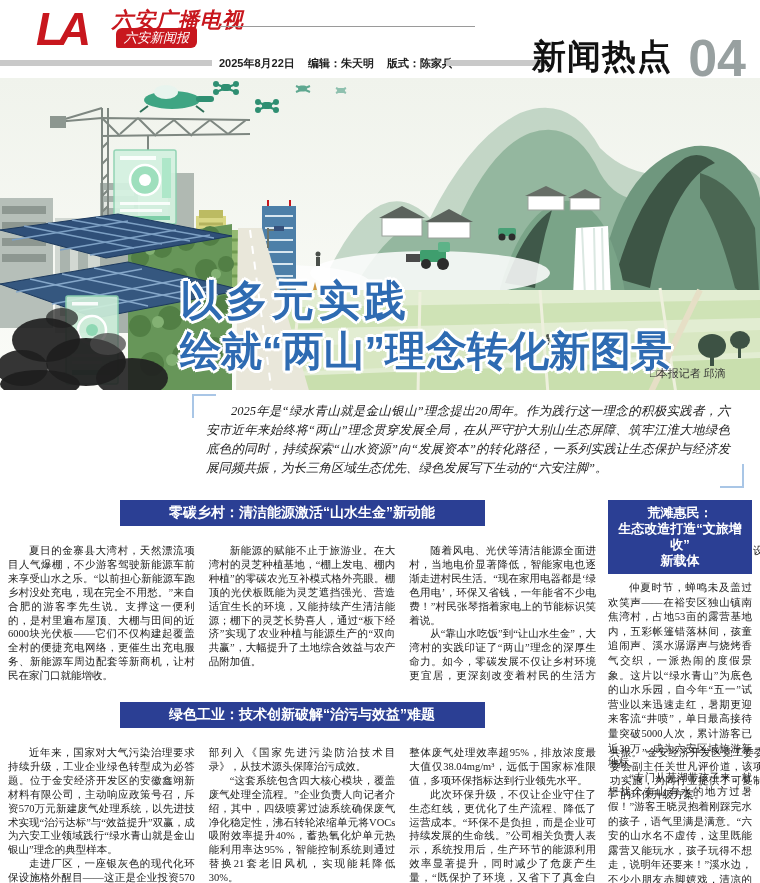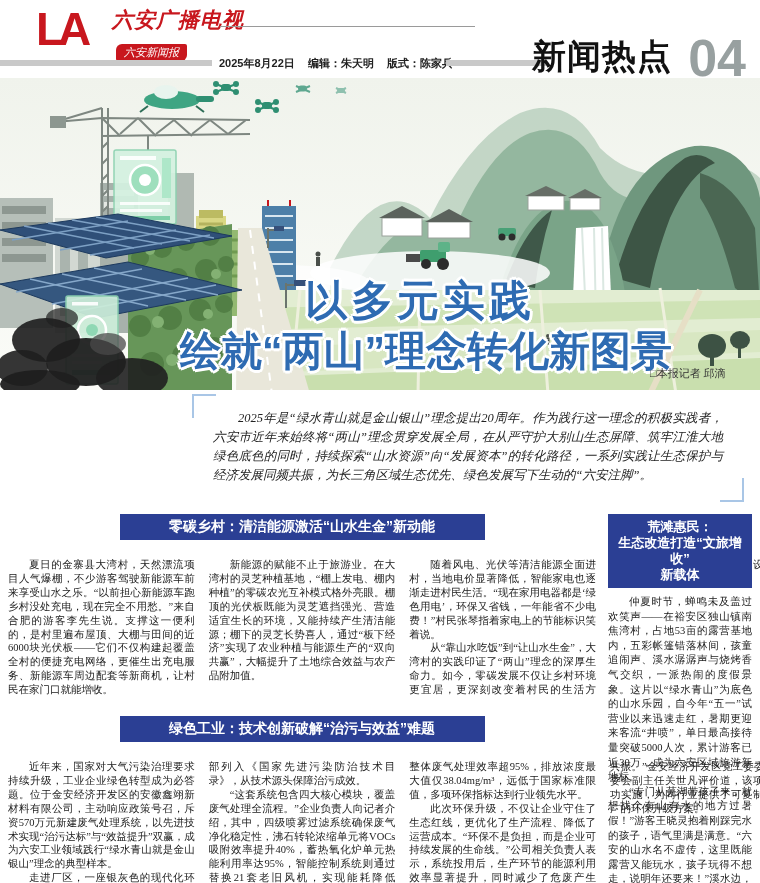--- a/index.html
+++ b/index.html
@@ -1,52 +1,52 @@
 <!DOCTYPE html>
 <html><head>
 <meta charset="utf-8">
 <style>
   html,body{margin:0;padding:0;background:#e8e8e8;}
   .page{position:relative;width:760px;height:883px;background:#ffffff;overflow:hidden;
         font-family:"Liberation Serif","DejaVu Serif",serif;color:#1a1a1a;}
   
   .masthead{position:relative;height:78px;}
   .logo-mono{position:absolute;left:36px;top:2px;font-family:"Liberation Sans",sans-serif;
-             font-weight:900;font-size:46px;letter-spacing:-6px;color:#c8171e;}
+             font-weight:900;font-size:46px;letter-spacing:-6px;color:#c8171e;font-style:italic;}
   .logo-title{position:absolute;left:112px;top:6px;font-size:21px;font-weight:bold;color:#c8171e;
               font-style:italic;letter-spacing:1px;}
-  .logo-badge{position:absolute;left:116px;top:44px;background:#c8171e;color:#fff;font-size:11px;
+  .logo-badge{position:absolute;left:116px;top:28px;background:#c8171e;color:#fff;font-size:13px;
               padding:1px 8px;border-radius:6px 2px 6px 2px;font-style:italic;}
   .mast-rule{position:absolute;left:220px;top:26px;width:255px;height:1px;background:#9a9a9a;}
   .dateline-wrap{position:absolute;left:0;top:56px;width:560px;height:14px;}
   .datebar{position:absolute;top:4px;height:6px;background:#c9c9c9;}
   .datebar.l{left:0;width:212px;}
   .datebar.r{left:446px;width:100px;}
   .dateline{position:absolute;left:219px;top:0;font-family:"Liberation Sans",sans-serif;
             font-size:11px;font-weight:bold;color:#222;white-space:nowrap;}
   .dateline span{margin-right:10px;}
   .sect-name{position:absolute;right:88px;top:34px;font-family:"Liberation Sans",sans-serif;
              font-size:34px;font-weight:700;color:#111;letter-spacing:1px;}
   .page-num{position:absolute;right:14px;top:32px;font-family:"Liberation Sans",sans-serif;
             font-size:52px;font-weight:900;color:#98a0a0;line-height:1;}
   
   .hero{position:relative;height:312px;}
   .hero svg{position:absolute;left:0;top:0;width:760px;height:312px;}
-  .headline{position:absolute;left:180px;top:198px;width:480px;text-align:center;
+  .headline{position:absolute;left:180px;top:198px;width:480px;
             font-family:"Liberation Sans",sans-serif;font-weight:900;color:#2e6bb2;
             line-height:50px;
             text-shadow:-2px -2px 0 #fff,2px -2px 0 #fff,-2px 2px 0 #fff,2px 2px 0 #fff,
                         0 -3px 0 #fff,0 3px 0 #fff,-3px 0 0 #fff,3px 0 0 #fff;}
   .headline .l1{font-size:42px;letter-spacing:4px;}
   .headline .l2{font-size:41px;letter-spacing:0px;white-space:nowrap;}
   .byline{position:absolute;left:650px;top:288px;font-size:11px;color:#333;white-space:nowrap;text-align:right;}
   
   .intro{position:relative;margin:4px 16px 6px 192px;padding:8px 14px 10px 14px;
          font-size:12.5px;line-height:19px;color:#222;font-style:italic;text-align:justify;}
-  .intro p{margin:7px;text-indent:2em;}
+  .intro p{margin:0;text-indent:2em;}
   .intro::before{content:"";position:absolute;left:0;top:0;width:22px;height:22px;
                  border-left:2px solid #a9c6e6;border-top:2px solid #a9c6e6;}
   .intro::after{content:"";position:absolute;right:0;bottom:0;width:22px;height:22px;
                 border-right:2px solid #a9c6e6;border-bottom:2px solid #a9c6e6;}
   
   .content{display:flex;padding:0 8px 0 8px;gap:12px;}
   .main-col{width:592px;}
   .side-col{width:144px;flex:none;}
   .sec-head{width:365px;margin:6px auto 8px auto;background:#2b3f94;color:#fff;text-align:center;
             font-family:"Liberation Sans",sans-serif;font-weight:bold;font-size:14px;

